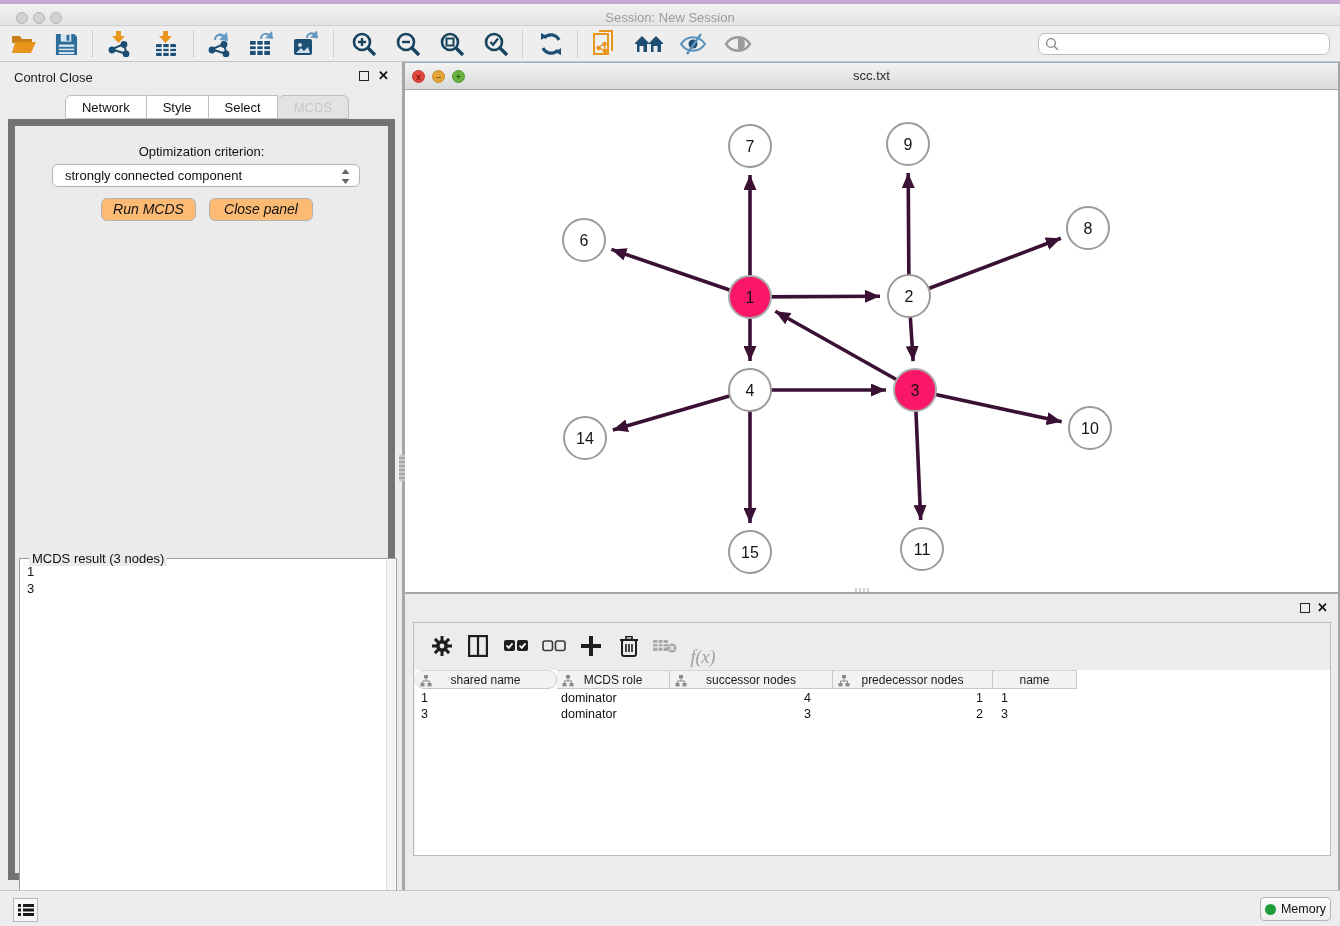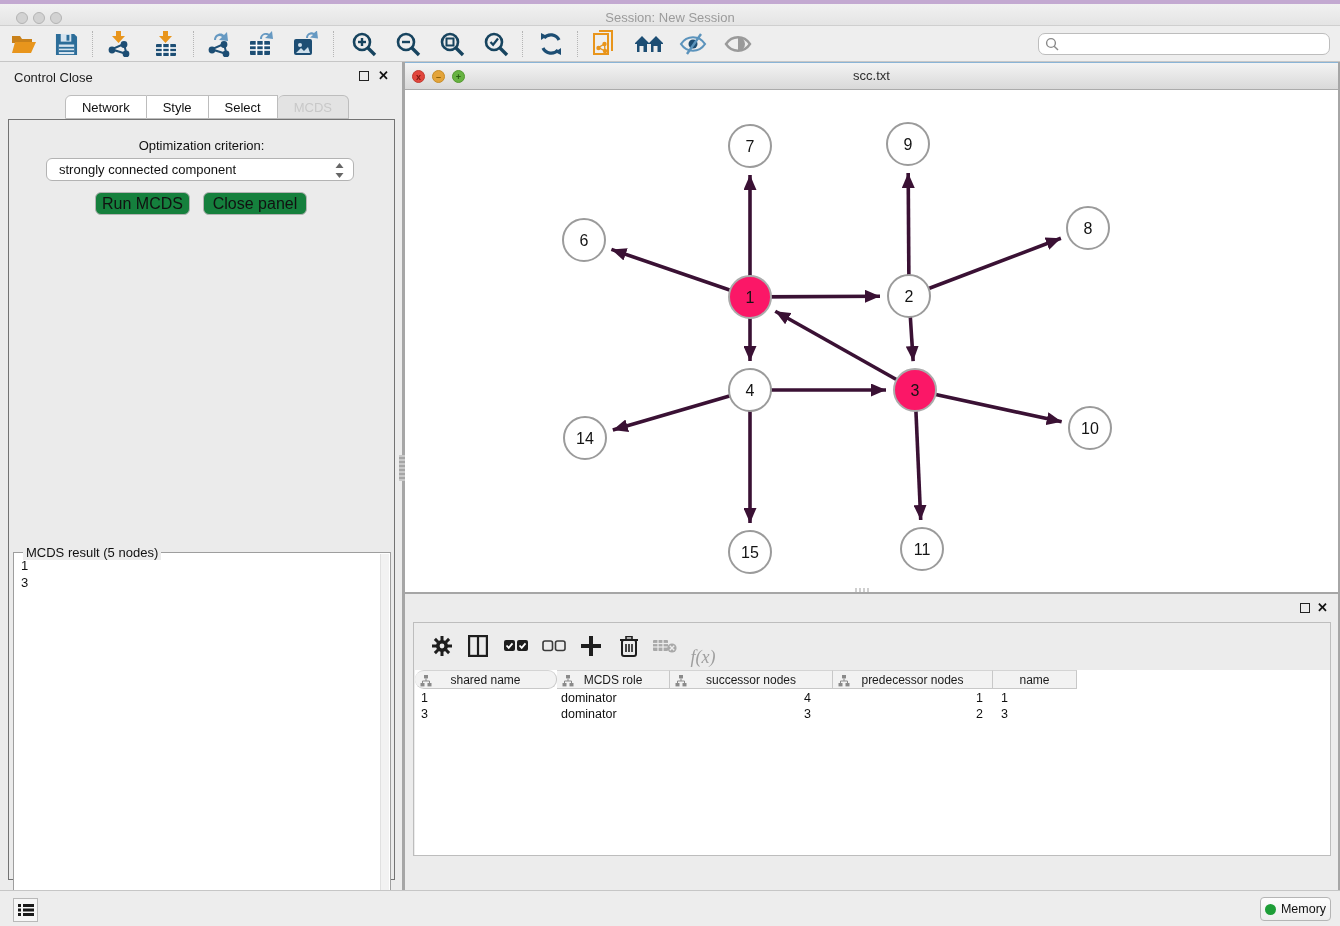--- a/index.html
+++ b/index.html
@@ -37,28 +37,28 @@
   .cp-float{ right:33px; } .cp-close{ right:13px; }
 
   .cp-tabs { position:absolute; left:0; top:33px; width:402px; height:24px; display:flex; justify-content:center;padding-left:12px; }
   .tab { height:24px; padding:0 16px; font-size:13px; line-height:23px; background:#fff;
          border:1px solid #bdbdbd; border-left:none; color:#111; }
   .tab:first-child { border-left:1px solid #bdbdbd; border-radius:6px 0 0 0; }
   .tab:last-child  { border-radius:0 6px 0 0; }
   .tab.active { background:#e3e3e3; color:#c8c8c8; border-radius:6px 6px 0 0; }
 
   .cp-body { position:absolute; left:8px; top:57px; width:387px; height:761px;
-             border:1px solid #737373; background:#ebebeb; }
+             border:7px solid #737373; background:#ebebeb; }
   .opt-label { position:absolute; left:0; top:18px; width:100%; text-align:center; font-size:13px; color:#111; }
   .dropdown { position:absolute; left:37px; top:38px; width:308px; height:23px; background:#fff;
               border:1px solid #b3b3b3; border-radius:6px; font-size:13px; line-height:21px;
               padding-left:12px; color:#111; }
   .stepper { position:absolute; right:9px; top:4px; }
-  .btn { position:absolute; height:23px; background:#15803d; border:1px solid #b3b3b3; border-radius:6px;
-         font-size:16px; text-align:center; line-height:21px; color:#111; }
+  .btn { position:absolute; height:23px; background:#fdba74; border:1px solid #b3b3b3; border-radius:6px;
+         font-size:14px; text-align:center; line-height:21px; color:#111;font-style:italic; }
   .run-btn { left:86px; top:72px; width:95px; }
   .closep-btn { left:194px; top:72px; width:104px; }
 
   .result-group { position:absolute; left:4px; top:432px; width:378px; height:377px;
                   border:1px solid #9e9e9e; background:#fff; }
   .result-label { position:absolute; left:9px; top:-8px; background:#ebebeb; padding:0 3px;
                   font-size:13px; color:#111; }
   .result-text { position:absolute; left:2px; top:4px; width:360px; height:366px;
                  font-size:13px; line-height:17px; padding-left:5px; white-space:pre; color:#111; overflow:hidden; }
   .result-scroll { position:absolute; right:1px; top:1px; width:9px; height:373px;
@@ -312,21 +312,21 @@
         <span class="stepper">
           <svg width="9" height="15" viewBox="0 0 9 15">
               <path d="M4.5 0 L8.5 5 H0.5 z" fill="#666"></path>
               <path d="M4.5 15 L8.5 10 H0.5 z" fill="#666"></path>
             </svg>
         </span>
       </div>
       <div class="btn run-btn">Run MCDS</div>
       <div class="btn closep-btn">Close panel</div>
       <div class="result-group">
-        <span class="result-label">MCDS result (5 nodes)</span>
+        <span class="result-label">MCDS result (3 nodes)</span>
         <div class="result-text" id="mcds-result-text">1
 3</div>
         <div class="result-scroll"></div>
       </div>
     </div>
   </div>
 
   <div class="v-divider"></div>
   <div class="v-grip"></div>
 

